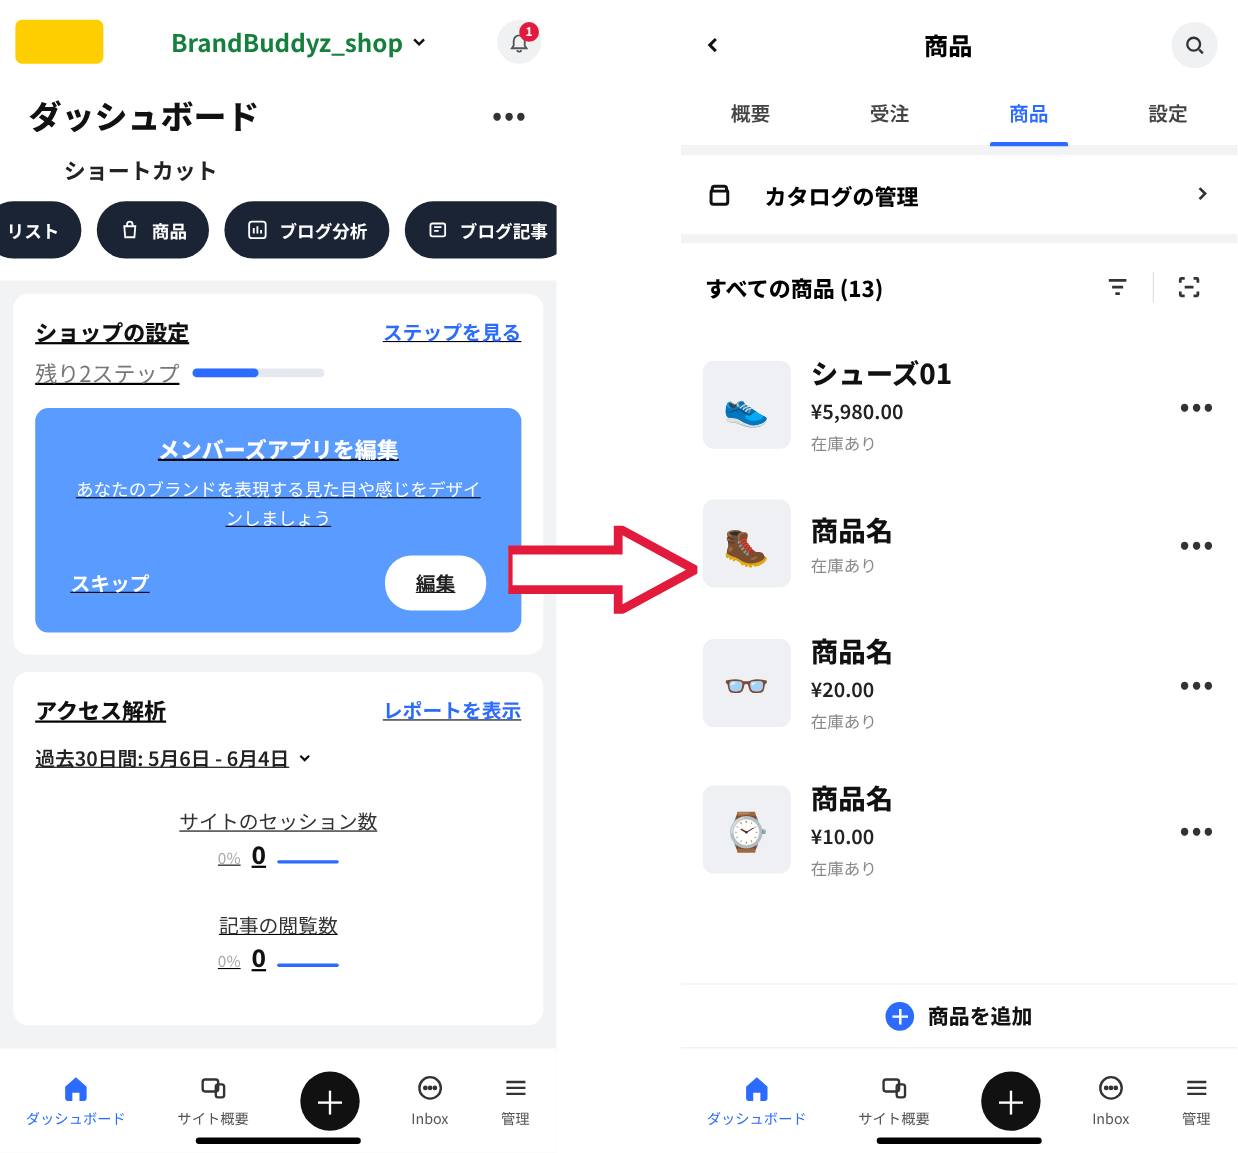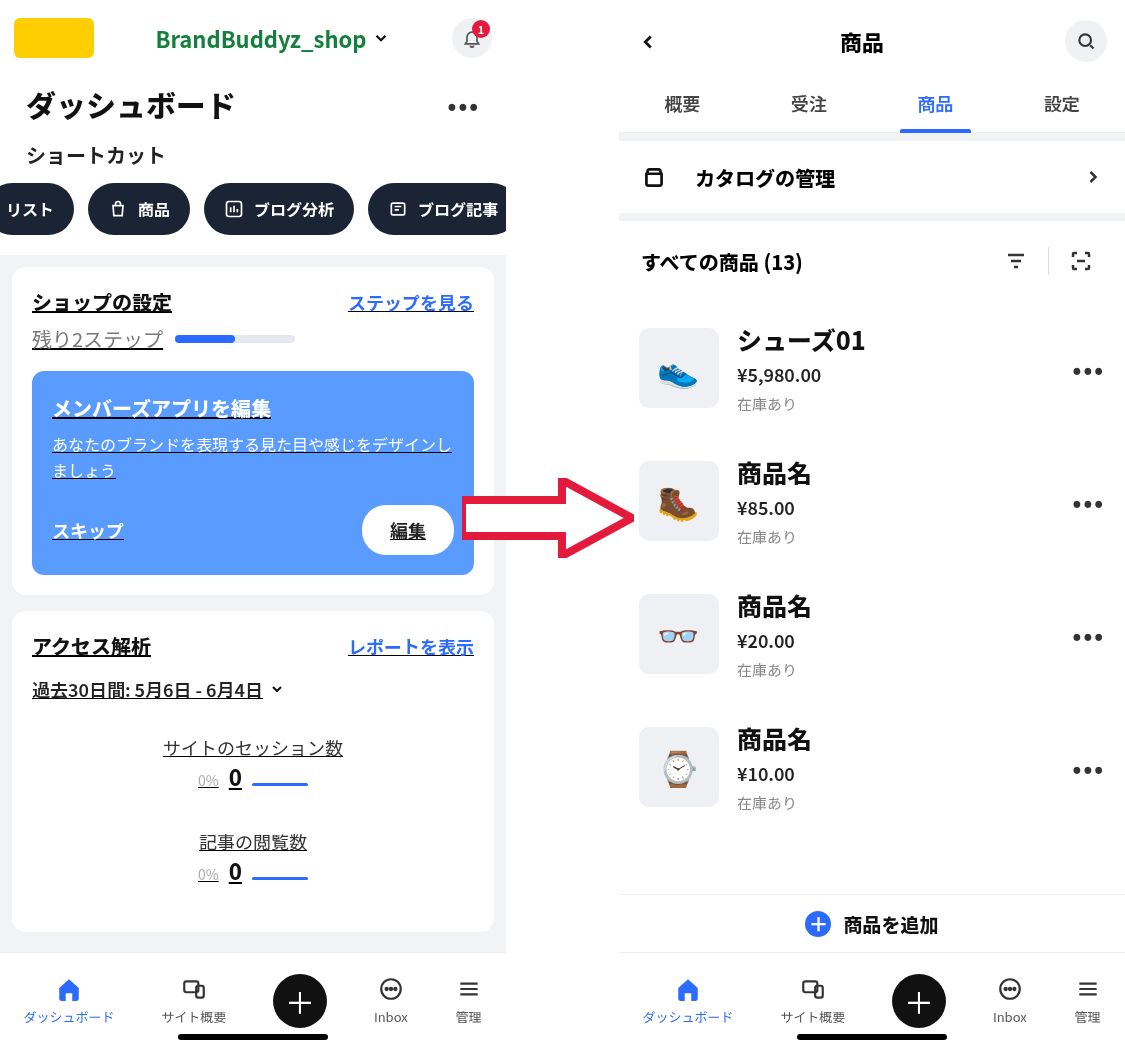--- a/index.html
+++ b/index.html
@@ -35,42 +35,43 @@
   }
   .bell svg { width: 20px; height: 20px; }
   .badge {
     position: absolute; top: 2px; right: 2px; width: 18px; height: 18px;
     background: #e21b3c; border-radius: 50%; color: #fff; font-size: 11px; font-weight: 700;
     display: flex; align-items: center; justify-content: center;
   }
   .dash-head { display: flex; align-items: center; justify-content: space-between; padding: 14px 26px 8px; }
   .dash-title { font-size: 30px; font-weight: 800; color: #111; }
   .dots { font-size: 22px; font-weight: 900; letter-spacing: 2px; color: #333; }
-  .shortcut-label { font-size: 20px; font-weight: 700; padding: 6px 26px 14px; color: #222; }
+  .shortcut-label { font-size: 20px; font-weight: 700; padding: 6px 26px 14px; color: #222; margin-left: 32px; }
   .chips { display: flex; gap: 14px; padding: 0 0 20px 0; margin-left: -14px; }
   .chip {
     background: #1b2434; color: #fff; border-radius: 28px;
     padding: 14px 20px; display: flex; align-items: center; gap: 10px; font-size: 16px; font-weight: 700;
     white-space: nowrap;
   }
   .chip svg { width: 20px; height: 20px; }
 
   .gray-body { flex: 1; background: #f2f3f5; overflow: hidden; padding-top: 12px; }
   .card { background: #fff; margin: 0 12px 16px; border-radius: 14px; padding: 20px; text-decoration: underline; }
   .card-head { display: flex; justify-content: space-between; align-items: center; }
   .card-title { font-size: 20px; font-weight: 800; color: #111; }
   .card-link { font-size: 18px; font-weight: 700; color: #2b6bff; }
   .step-row { display: flex; align-items: center; gap: 12px; margin-top: 8px; }
   .step-text { font-size: 20px; color: #777; }
   .prog { flex: 0 0 120px; height: 8px; border-radius: 4px; background: #e5e8ef; position: relative; }
   .prog-fill { position: absolute; left: 0; top: 0; height: 100%; width: 50%; background: #2b6bff; border-radius: 4px; }
 
   .promo {
-    background: #5a9bff; border-radius: 12px; padding: 22px 20px 20px; margin-top: 18px;
+    background: #5a9bff; border-radius: 12px; padding: 22px 32px 20px; margin-top: 18px;
     color: #fff;
+    text-align: center;
   }
   .promo-title { font-size: 20px; font-weight: 800; margin-bottom: 10px; }
   .promo-desc { font-size: 16px; line-height: 1.6; margin-bottom: 22px; }
   .promo-row { display: flex; justify-content: space-between; align-items: center; }
   .promo-skip { font-size: 18px; font-weight: 700; }
   .promo-btn { background: #fff; color: #222; padding: 12px 28px; border-radius: 24px; font-size: 18px; font-weight: 700; }
 
   .analytics-body { margin-top: 16px; }
   .date-row { font-size: 18px; font-weight: 600; color: #222; margin-bottom: 22px; display:flex; align-items:center; gap:6px;}
   .stat-row { display: flex; justify-content: flex-end; align-items: center; padding: 10px 0 26px; flex-direction: column; }
@@ -343,21 +344,20 @@
           <div class="pname">シューズ01</div>
           <div class="pprice">¥5,980.00</div>
           <div class="pstock">在庫あり</div>
         </div>
         <div class="pmore">•••</div>
       </div>
       <div class="pitem">
         <div class="pimg">🥾</div>
         <div class="pinfo">
           <div class="pname">商品名</div>
-          <div class="pprice">¥85.00</div>
           <div class="pstock">在庫あり</div>
         </div>
         <div class="pmore">•••</div>
       </div>
       <div class="pitem">
         <div class="pimg">👓</div>
         <div class="pinfo">
           <div class="pname">商品名</div>
           <div class="pprice">¥20.00</div>
           <div class="pstock">在庫あり</div>

